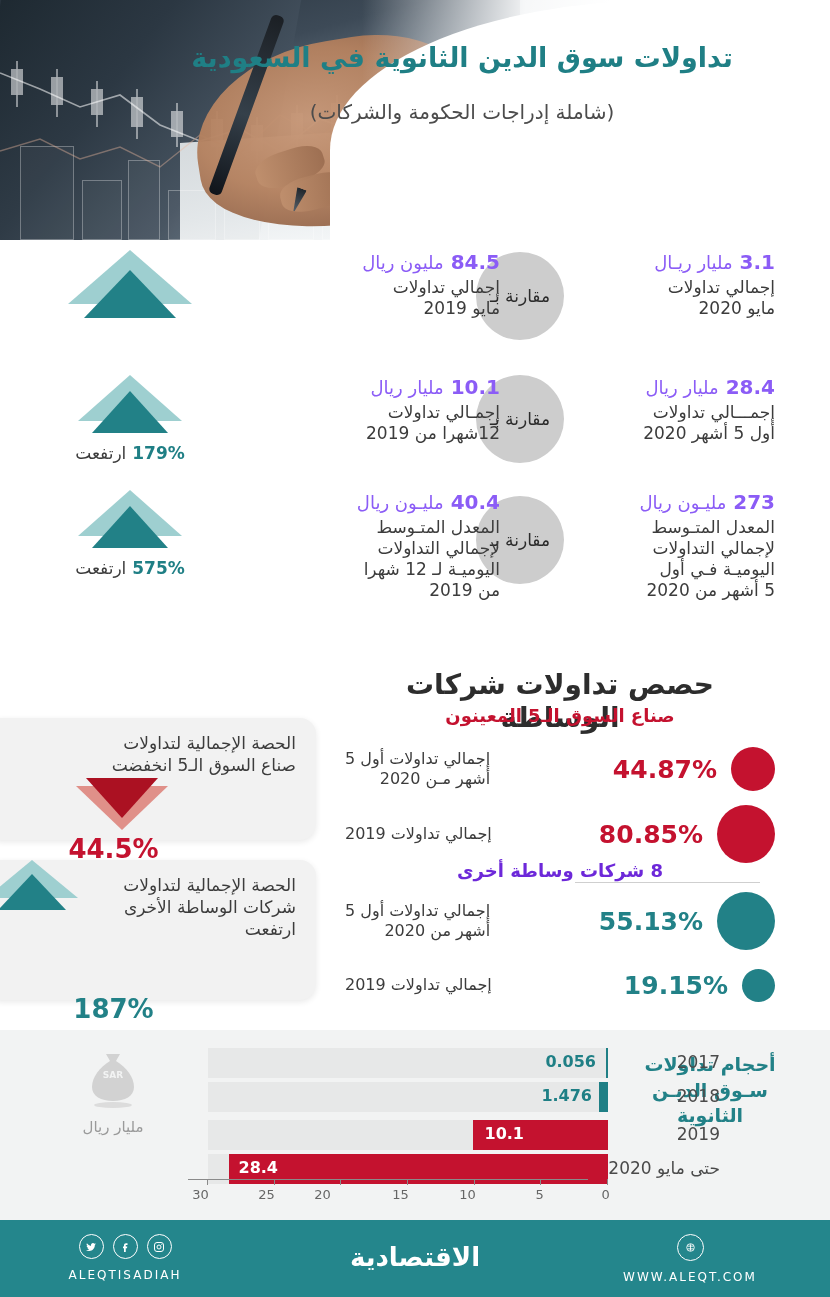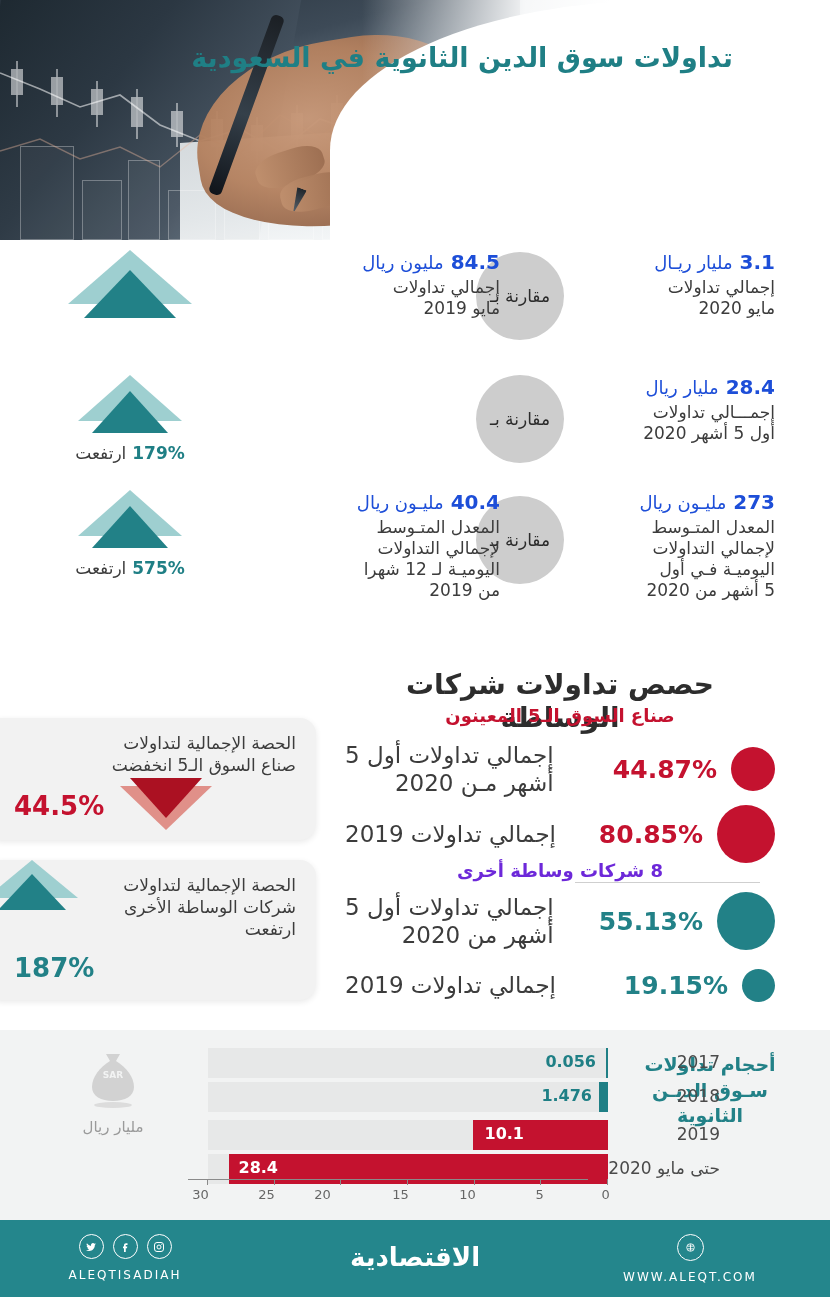--- a/index.html
+++ b/index.html
@@ -59,21 +59,21 @@
   .stats{position:absolute;left:0;top:240px;width:830px;height:420px;}
   .srow{position:absolute;left:0;width:830px;}
   .srow-1{top:10px;height:125px;}
   .srow-2{top:135px;height:118px;}
   .srow-3{top:250px;height:160px;}
 
   .blk-right{position:absolute;right:55px;top:0;width:220px;text-align:right;}
   .blk-left{position:absolute;right:330px;top:0;width:215px;text-align:right;}
   .blk-arrow{position:absolute;right:590px;top:0;width:220px;text-align:center;}
 
-  .val{color:#1d4ed8;font-size:20px;font-weight:bold;line-height:1.25;}
+  .val{color:#8b5cf6;font-size:20px;font-weight:bold;line-height:1.25;}
   .val .unit{font-weight:normal;font-size:18px;}
   .desc{color:#3c3c3c;font-size:17px;line-height:1.24;margin-top:2px;}
 
   .cmp{position:absolute;right:266px;width:88px;height:88px;border-radius:50%;
        background:#cdcdcd;color:#2b2b2b;font-size:17px;display:flex;align-items:center;justify-content:center;}
   .cmp-1{top:2px;}
   .cmp-2{top:0px;}
   .cmp-3{top:6px;}
 
   .arrow-up{position:relative;width:104px;height:62px;margin:0 auto;}
@@ -94,31 +94,31 @@
   .brk-title{position:absolute;right:60px;top:8px;width:420px;text-align:center;
              color:#2d2d2d;font-size:28px;font-weight:bold;}
   .brk-sub{position:absolute;right:60px;top:45px;width:420px;text-align:center;font-size:18px;font-weight:bold;}
   .brk-sub.red{color:#c4122f;}
   .brk-sub.teal{color:#6d28d9;}
   .brk-sub2{top:200px;}
 
   .brow{position:absolute;right:55px;width:430px;height:58px;display:flex;align-items:center;justify-content:flex-start;}
   .bdot{flex:0 0 auto;border-radius:50%;}
   .bpct{font-size:25px;font-weight:bold;margin-right:14px;flex:0 0 auto;}
-  .btxt{font-size:23px;color:#3c3c3c;line-height:1.22;text-align:right;margin-right:auto;padding-right:12px;}
+  .btxt{font-size:16px;color:#3c3c3c;line-height:1.22;text-align:right;margin-right:auto;padding-right:12px;}
   .r1{top:80px;} .r2{top:145px;} .r3{top:232px;} .r4{top:296px;}
   .divider{position:absolute;right:70px;top:222px;width:185px;height:1px;background:#cfcfcf;}
 
   .card{position:absolute;left:-14px;width:330px;background:#f2f2f2;border-radius:16px;
         box-shadow:0 2px 6px rgba(0,0,0,.09);}
   .card-1{top:58px;height:122px;}
   .card-2{top:200px;height:140px;}
   .card-txt{padding:14px 20px 0 24px;text-align:right;color:#3c3c3c;font-size:17px;line-height:1.3;}
   .card-metric{display:flex;align-items:center;justify-content:flex-end;padding:2px 0 0 0;
-               margin-right:auto;width:215px;margin-left:28px;}
+               margin-right:auto;width:215px;margin-left:28px;flex-direction:column;}
   .card-pct{font-size:26px;font-weight:bold;margin-right:16px;}
   .card-pct.red{color:#c4122f;}
   .card-pct.teal{color:#228187;}
   .arrow-dn{position:relative;width:92px;height:56px;}
   .arrow-dn .back{position:absolute;left:0;top:8px;width:0;height:0;
       border-left:46px solid transparent;border-right:46px solid transparent;border-top:44px solid #e09089;}
   .arrow-dn .front{position:absolute;left:10px;top:0;width:0;height:0;
       border-left:36px solid transparent;border-right:36px solid transparent;border-top:40px solid #ab1122;}
   .arrow-sm{width:92px;height:52px;}
   .arrow-sm .back{position:absolute;left:0;top:0;width:0;height:0;
@@ -209,20 +209,21 @@
       <div class="hdr-hand"></div>
       <div class="hdr-finger" style="left:255px;top:150px;transform:rotate(-18deg);"></div>
       <div class="hdr-finger" style="left:280px;top:175px;transform:rotate(-14deg);"></div>
       <div class="hdr-pen"></div>
       <div class="hdr-pen-tip"></div>
       <div class="hdr-phone"></div>
       <div class="hdr-fade"></div>
       <div class="hdr-swoosh2"></div>
     </div>
     <div class="title">تداولات سوق الدين الثانوية في السعودية</div>
+    <div class="subtitle">(شاملة إدراجات الحكومة والشركات)</div>
   </div>
 
   <div class="stats">
 
     <div class="srow srow-1">
       <div class="blk-right">
         <div class="val"><span>3.1</span> <span class="unit">مليار ريـال</span></div>
         <div class="desc" style="white-space:pre-line">إجمالي تداولات
 مايو 2020</div>
       </div>
@@ -240,20 +241,25 @@
       </div>
     </div>
 
     <div class="srow srow-2">
       <div class="blk-right">
         <div class="val"><span>28.4</span> <span class="unit">مليار ريال</span></div>
         <div class="desc" style="white-space:pre-line">إجمـــالي تداولات
 أول 5 أشهر 2020</div>
       </div>
       <div class="cmp cmp-2">مقارنة بـ</div>
+      <div class="blk-left">
+        <div class="val"><span>10.1</span> <span class="unit">مليار ريال</span></div>
+        <div class="desc" style="white-space:pre-line">إجمـالي تداولات
+12شهرا من 2019</div>
+      </div>
       <div class="blk-arrow">
         <div class="arrow-up">
             <span class="back"></span>
             <span class="front"></span>
           </div>
         <div class="chg">
           <span>179%</span>
           <span class="lbl">ارتفعت</span>
         </div>
       </div>

